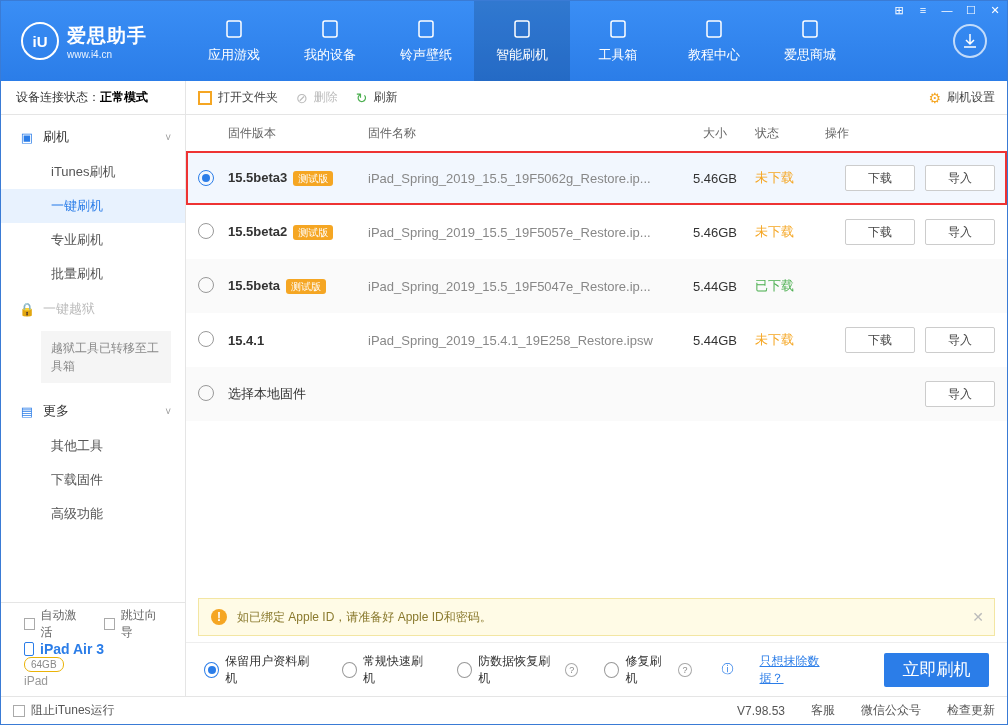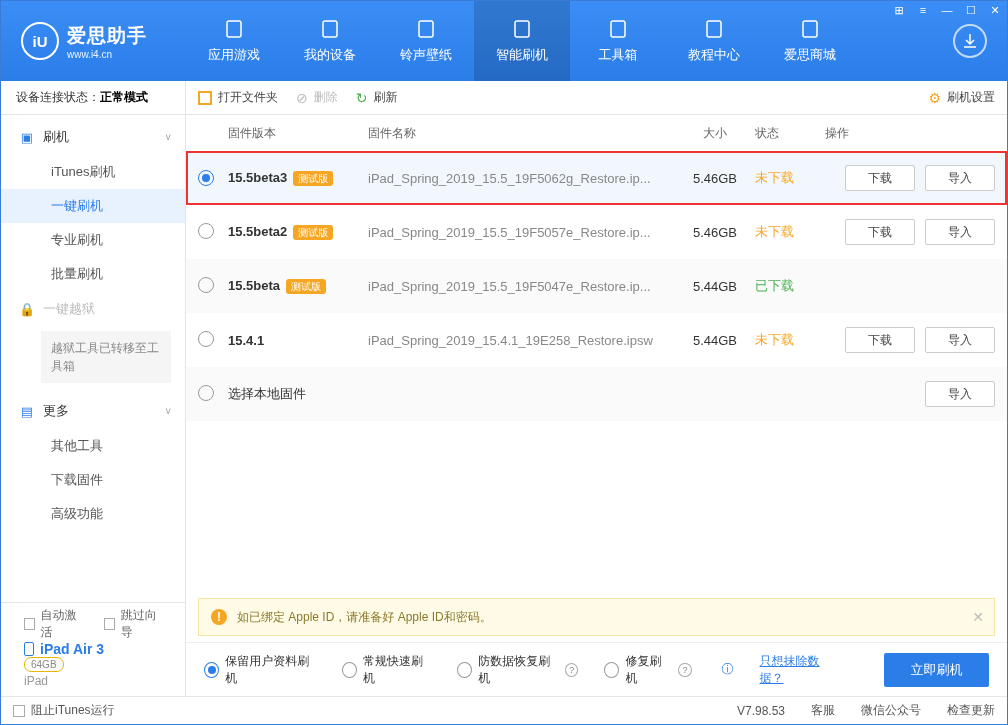--- a/index.html
+++ b/index.html
@@ -67,21 +67,21 @@
 .ops{display:flex;gap:10px;justify-content:flex-end}
 .btn{border:1px solid #ccc;background:#fff;height:26px;width:70px;font-size:12px;color:#444;cursor:pointer;border-radius:2px}
 .bottom-bars{margin-top:auto}
 .warn-bar{background:#fffbe6;border:1px solid #f3e6a3;margin:0 12px 6px;height:38px;display:flex;align-items:center;padding:0 12px;color:#8a7a2e;font-size:12px;position:relative}
 .warn-bar .ex{width:16px;height:16px;border-radius:50%;background:#f5a623;color:#fff;display:inline-flex;align-items:center;justify-content:center;font-weight:bold;margin-right:10px;font-size:12px}
 .warn-bar .close{position:absolute;right:10px;color:#bbb;cursor:pointer;font-size:14px}
 .mode-bar{border-top:1px solid #eee;height:54px;display:flex;align-items:center;padding:12px 18px;gap:26px;font-size:12px}
 .mode{display:flex;align-items:center;gap:6px;cursor:pointer}
 .q{width:14px;height:14px;border:1px solid #aaa;border-radius:50%;font-size:9px;color:#888;display:inline-flex;align-items:center;justify-content:center;margin-left:2px}
 .link{color:#2b7de8;text-decoration:underline;cursor:pointer;margin-left:auto}
-.go-btn{background:#2b7de8;color:#fff;border:none;width:110px;height:34px;font-size:13px;margin-left:18px;cursor:pointer;border-radius:2px}
+.go-btn{background:#2b7de8;color:#fff;border:none;width:110px;height:34px;font-size:17px;margin-left:18px;cursor:pointer;border-radius:2px}
 .footer{height:28px;border-top:1px solid #e5e5e5;display:flex;align-items:center;padding:0 12px;font-size:12px;color:#555}
 .footer .cb{width:12px;height:12px;border:1px solid #aaa;display:inline-block;margin-right:6px}
 .footer .fspacer{flex:1}
 .footer .fitem{margin-left:26px;cursor:pointer}
 svg{display:block}
 </style>
 </head>
 <body>
 
 <div class="titlebar-icons">

